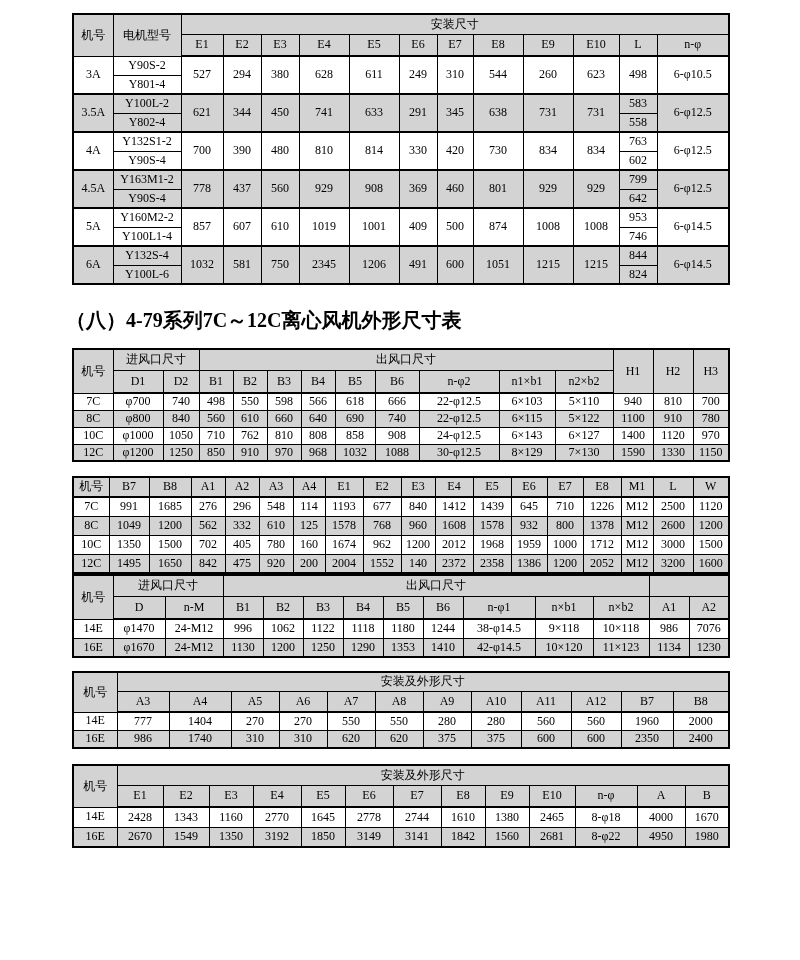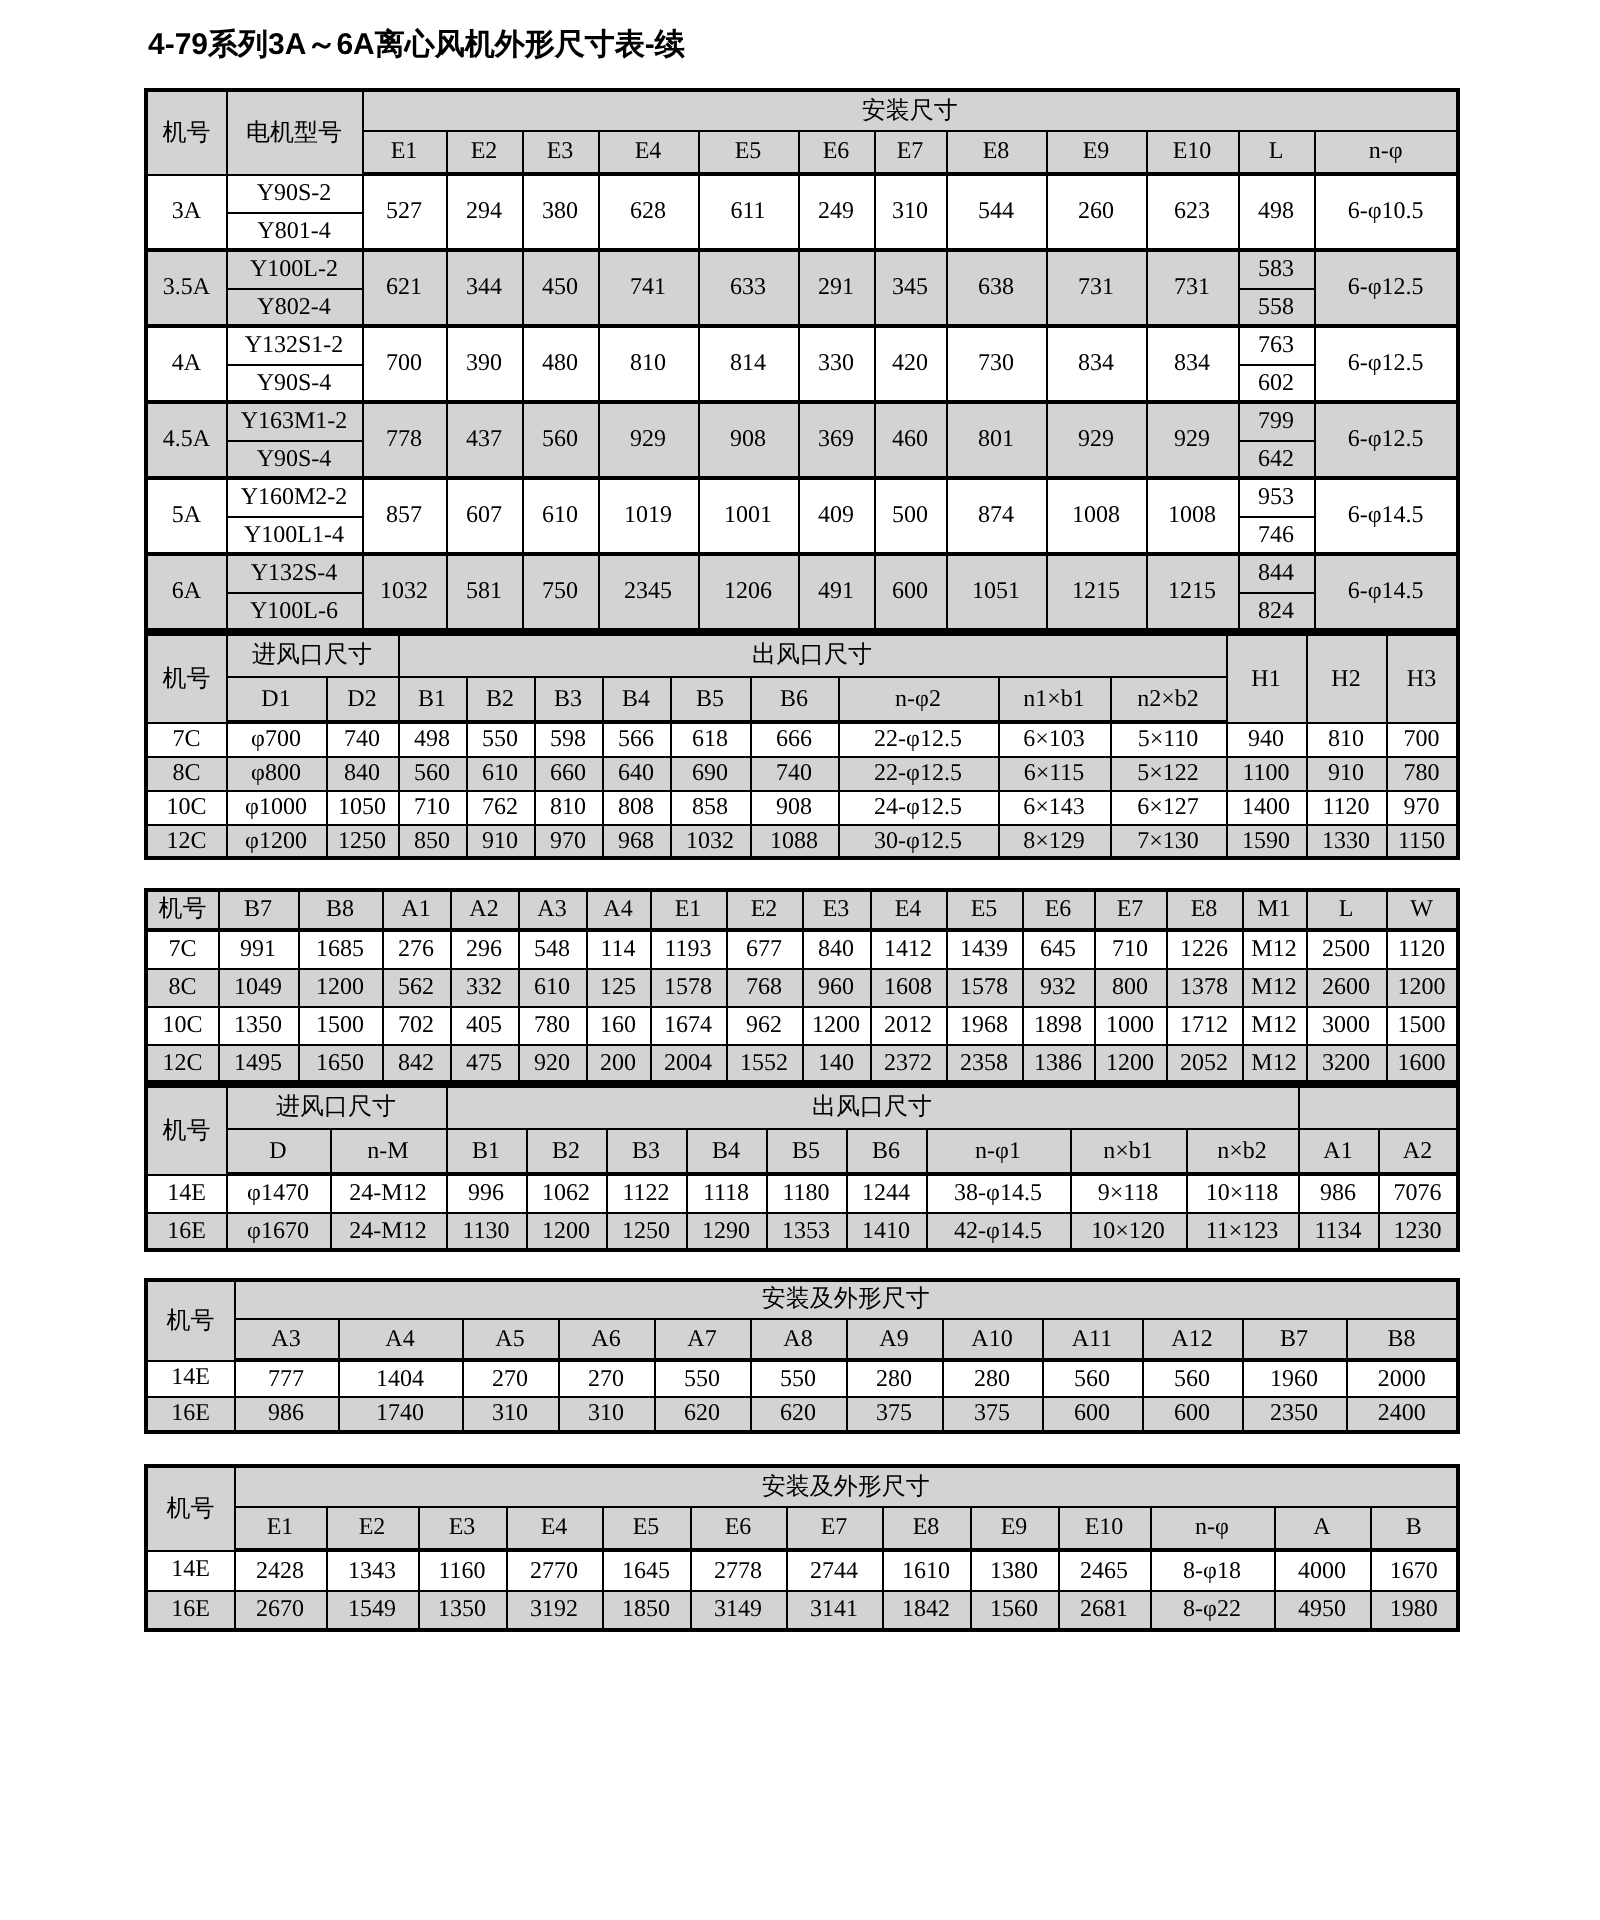--- a/index.html
+++ b/index.html
@@ -60,21 +60,20 @@
 
   #t6{margin-top:15px;}
   #t6 thead tr:nth-child(1){height:20px;}
   #t6 thead tr:nth-child(2){height:22px;}
   #t6 tbody tr{height:20px;}
 </style>
 </head>
 <body>
 
 <div class="page">
-  <div class="title-sm">4-79系列3A～6A离心风机外形尺寸表-续</div>
   <div id="t1">
       <table class="grid">
         <colgroup>
           <col style="width: 40px;">
           <col style="width: 68px;">
           <col style="width: 42px;">
           <col style="width: 38px;">
           <col style="width: 38px;">
           <col style="width: 50px;">
           <col style="width: 50px;">
@@ -224,20 +223,21 @@
             <td rowspan="2">6-φ14.5</td>
           </tr>
           <tr class="shade">
             <td>Y100L-6</td>
             <td>824</td>
           </tr>
         </tbody>
       </table>
     </div>
 
+  <div class="title-lg">（八）4-79系列7C～12C离心风机外形尺寸表</div>
   <div id="t2">
       <table class="grid">
         <colgroup>
           <col style="width: 40px;">
           <col style="width: 50px;">
           <col style="width: 36px;">
           <col style="width: 34px;">
           <col style="width: 34px;">
           <col style="width: 34px;">
           <col style="width: 34px;">
@@ -436,21 +436,21 @@
             <td>1500</td>
             <td>702</td>
             <td>405</td>
             <td>780</td>
             <td>160</td>
             <td>1674</td>
             <td>962</td>
             <td>1200</td>
             <td>2012</td>
             <td>1968</td>
-            <td>1898</td>
+            <td>1959</td>
             <td>1000</td>
             <td>1712</td>
             <td>M12</td>
             <td>3000</td>
             <td>1500</td>
           </tr>
           <tr class="shade">
             <td>12C</td>
             <td>1495</td>
             <td>1650</td>

